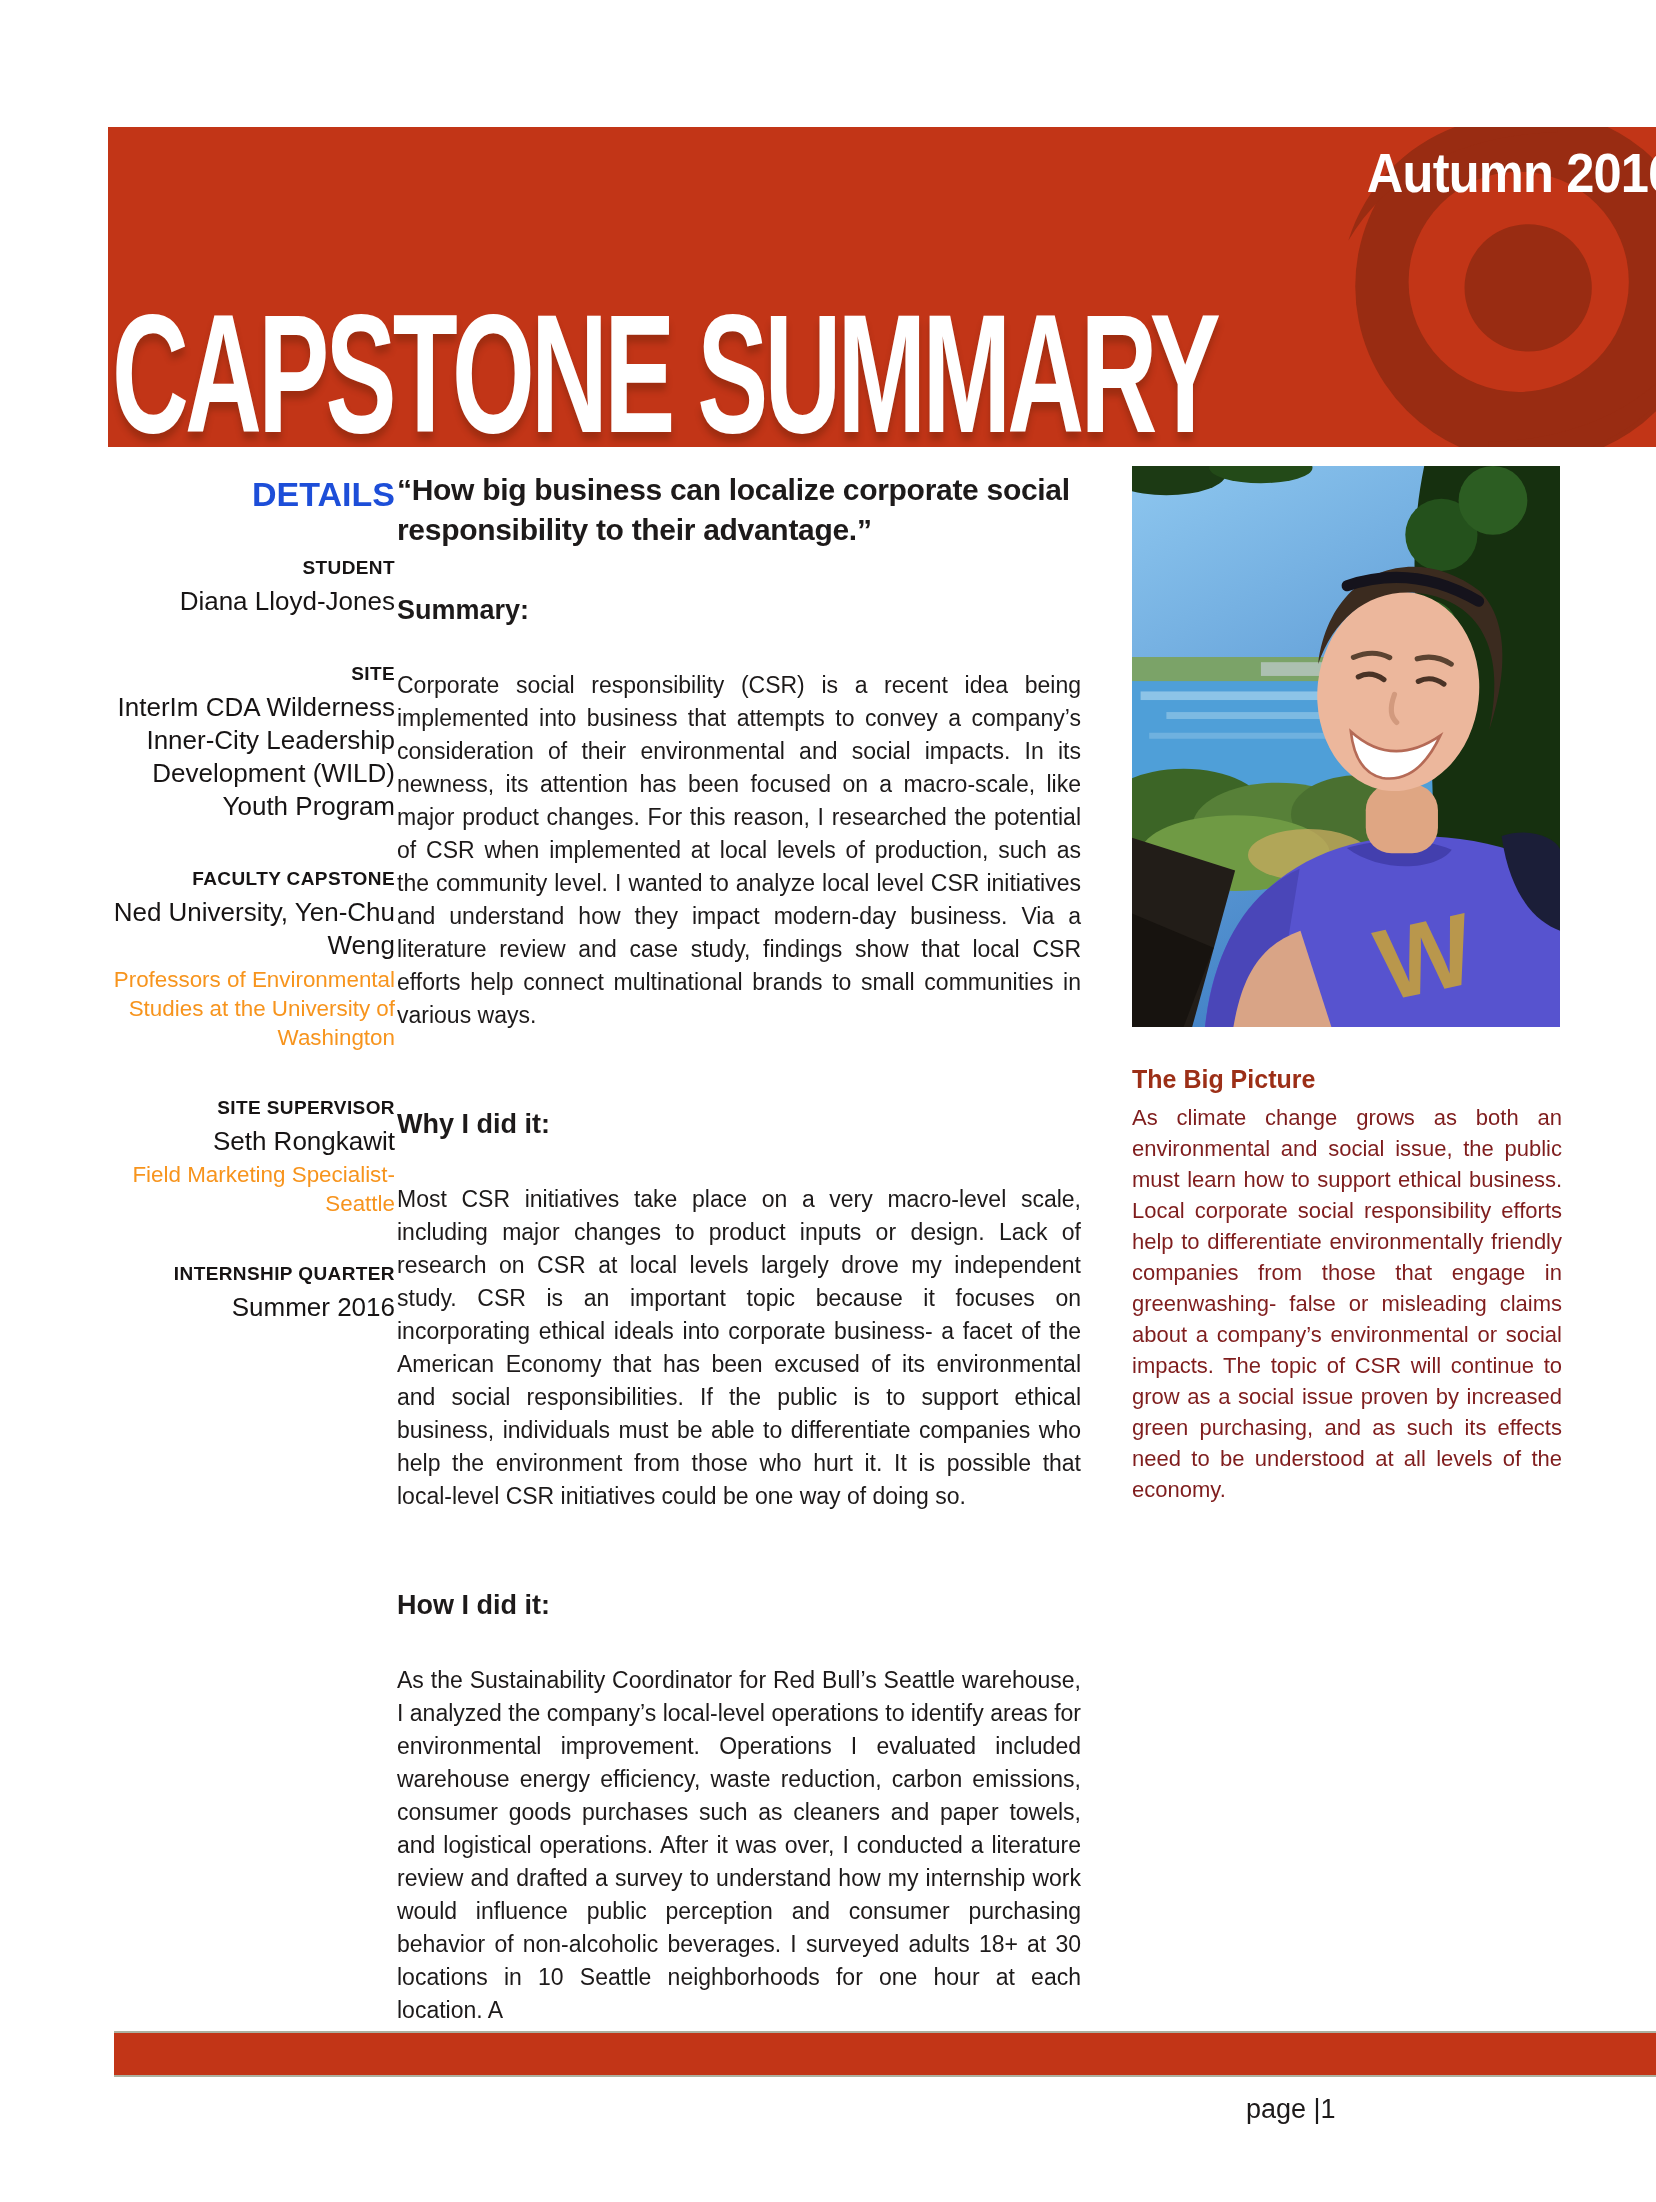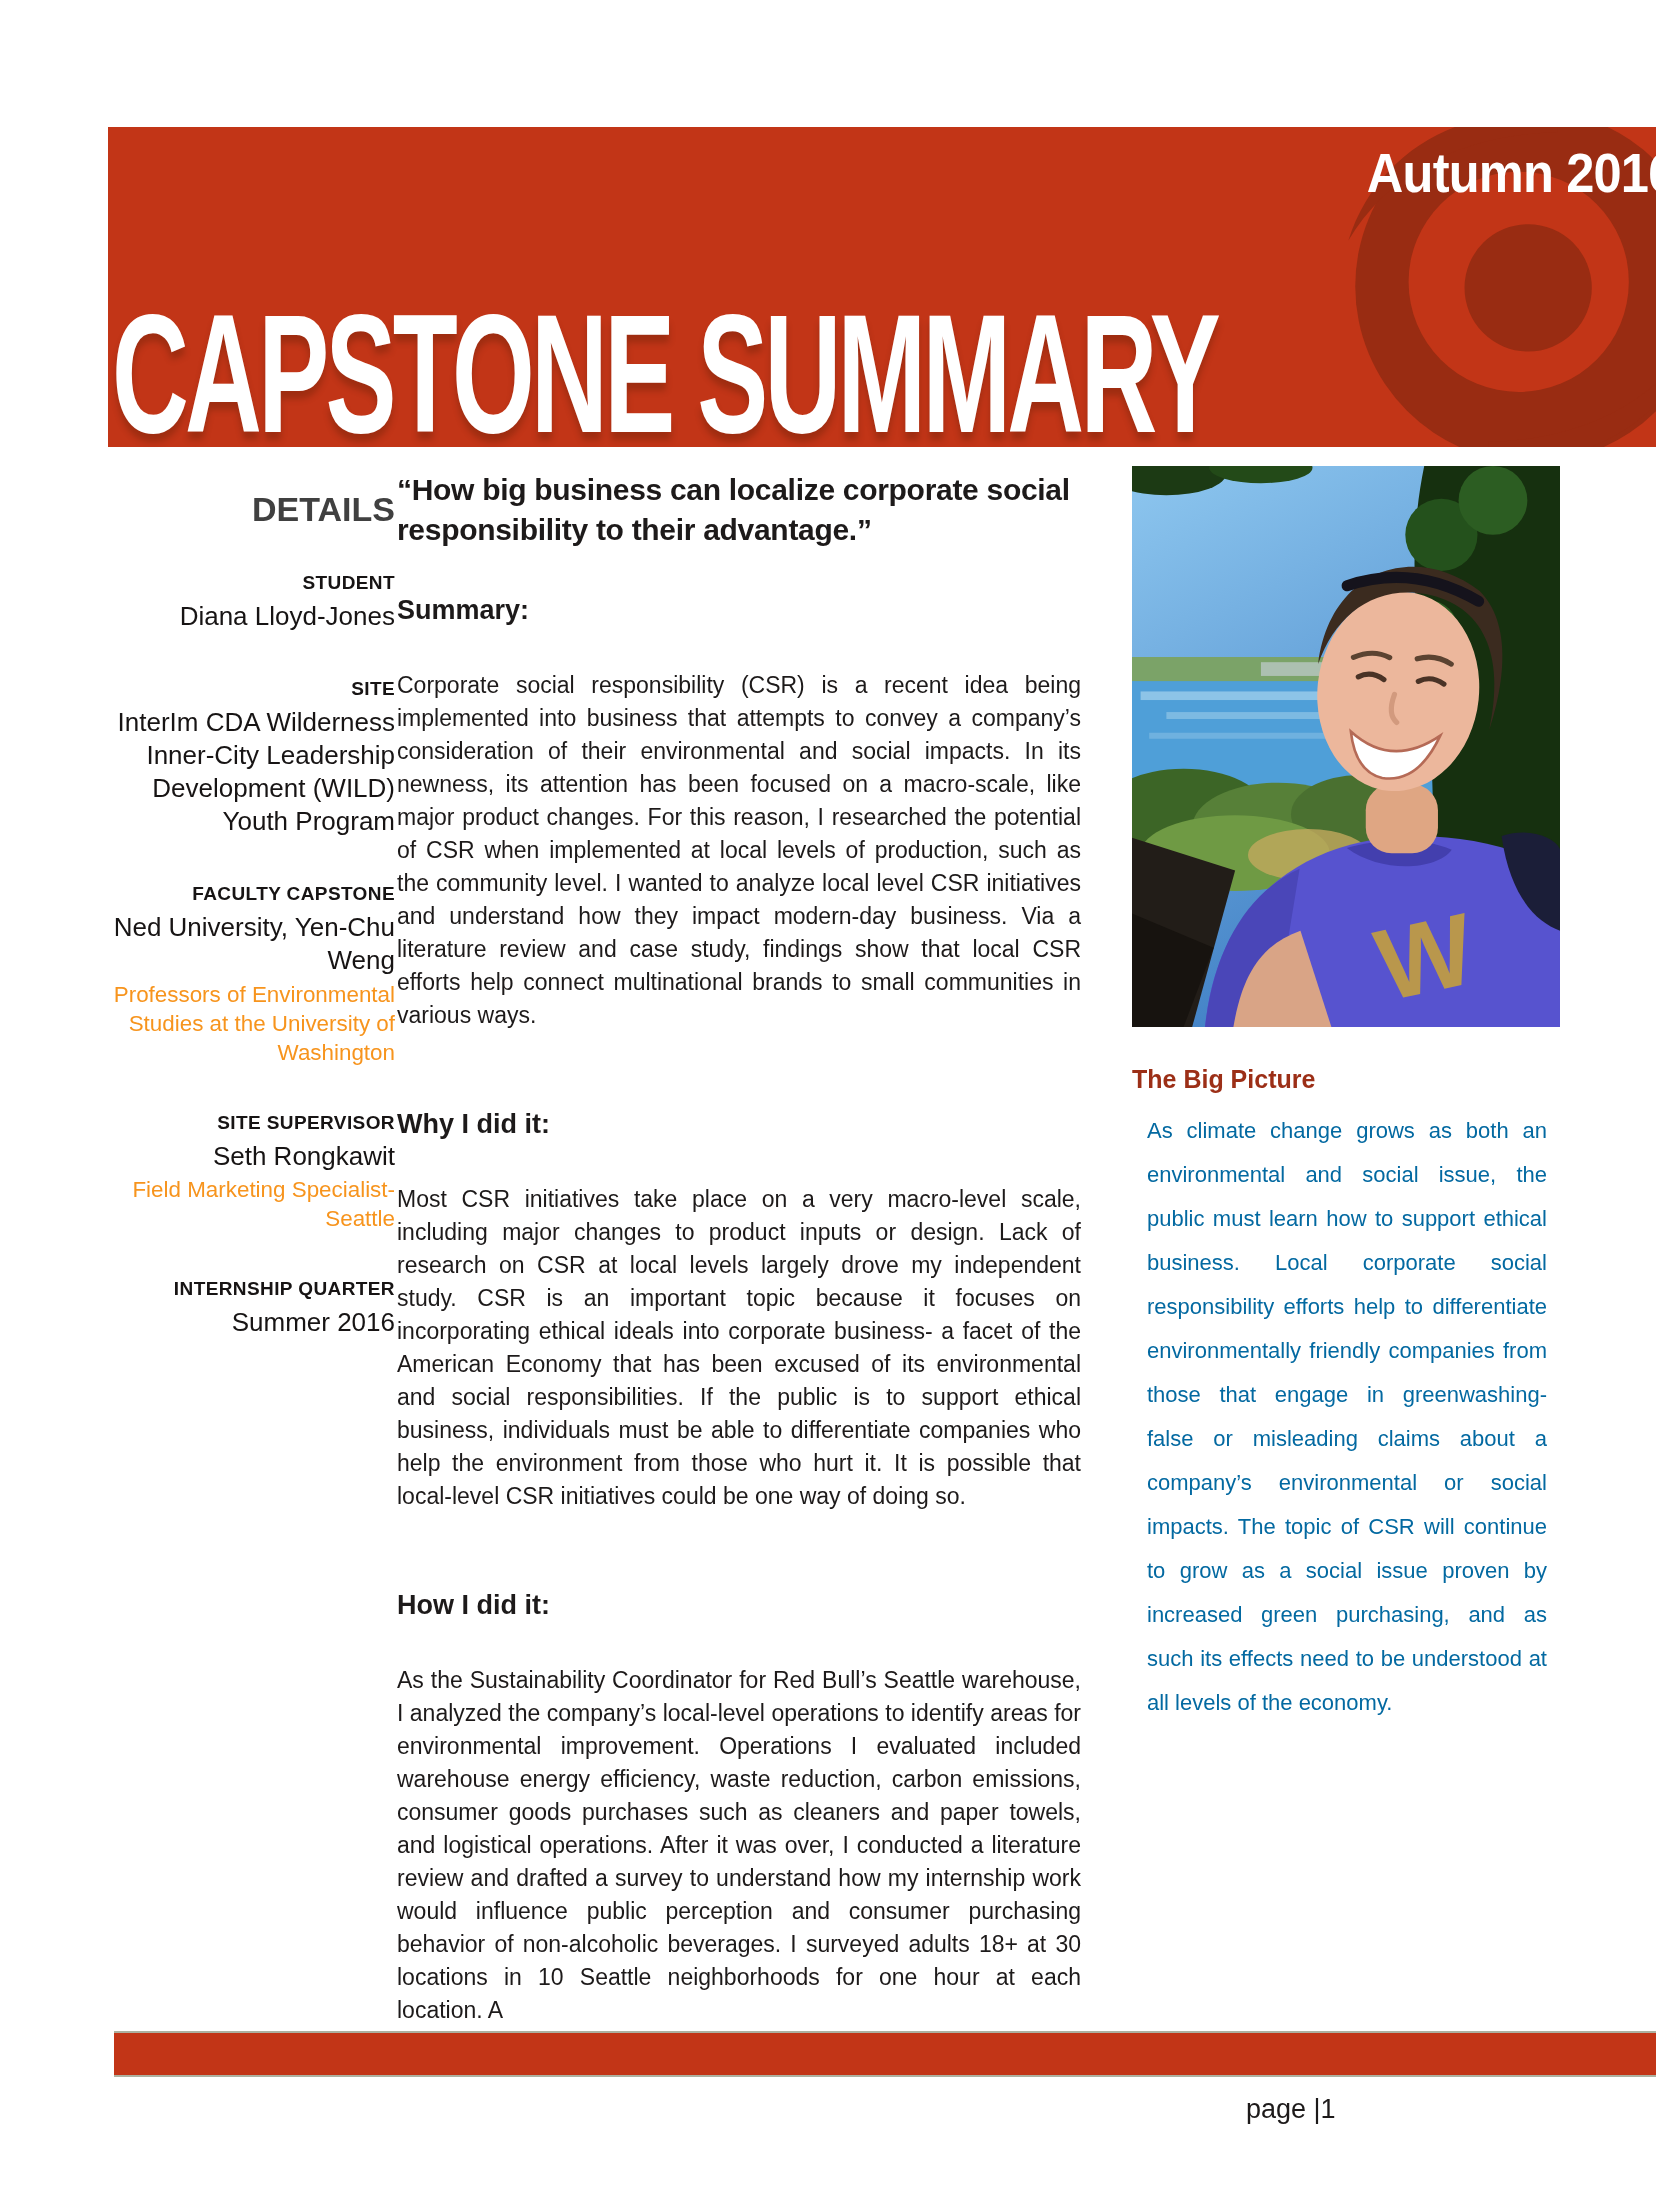--- a/index.html
+++ b/index.html
@@ -25,40 +25,40 @@
   .swirl{position:absolute;right:0;top:0;}
   .masthead-title{
     position:absolute;left:112px;top:289px;margin:0;
     color:#ffffff;font-size:169px;font-weight:800;line-height:1;
     letter-spacing:-6px;white-space:nowrap;
     transform:scaleX(.63);transform-origin:left top;
     text-shadow:0 7.7px 7.7px rgba(70,25,5,.28);
   }
   
   .details{position:absolute;left:102px;top:475px;width:293px;text-align:right;}
-  .details-heading{margin:15px 0 43px 0;color:#404040;font-size:34px;font-weight:800;letter-spacing:0;text-align:right;}
+  .details-heading{margin:0 0 43px 0;color:#1d4ed8;font-size:34px;font-weight:800;letter-spacing:0;text-align:right;}
   .field{margin-bottom:45px;}
   .field-label{font-size:19px;font-weight:bold;letter-spacing:0.4px;margin-bottom:6px;color:#171414;}
   .field-value{font-size:26px;line-height:33px;color:#171414;}
   .field-note{color:#F7941D;font-size:22.4px;line-height:29px;margin-top:2.6px;}
   .field-note:empty{display:none;}
   
   .article{position:absolute;left:397px;top:470px;width:684px;}
   .article-title{margin:0 0 45px 0;font-size:30px;font-weight:800;line-height:40px;letter-spacing:-0.3px;}
   .section{margin:0;}
   .section-heading{margin:0 0 43px 0;font-size:27px;font-weight:800;}
   .body-text{margin:0 0 77px 0;font-size:23px;line-height:33px;text-align:justify;text-justify:inter-word;}
   .body-text.last{margin-bottom:0;}
   .continued{margin:0;font-size:23px;line-height:33px;text-align:left;}
   
   .photo{position:absolute;left:1132px;top:466px;width:428px;height:561px;margin:0;overflow:hidden;}
   
   .bigpicture{position:absolute;left:1132px;top:1065px;width:430px;}
   .bigpicture-heading{margin:0 0 7.7px 0;color:#9C2F17;font-size:25px;font-weight:800;}
-  .bigpicture-text{margin:15px;color:#0369a1;font-size:22px;line-height:44px;text-align:justify;}
+  .bigpicture-text{margin:0;color:#7f1d1d;font-size:22px;line-height:31px;text-align:justify;}
   
   .footer-bar{
     position:absolute;left:114px;top:2031px;width:1542px;height:46px;
     background:#C23517;box-sizing:border-box;
     border-top:2.6px solid #ADB1A0;border-bottom:2.6px solid #ADB1A0;
   }
   .page-number{position:absolute;left:1246px;top:2094px;font-size:27px;color:#1d1a1a;}
 </style>
 </head>
 <body>

